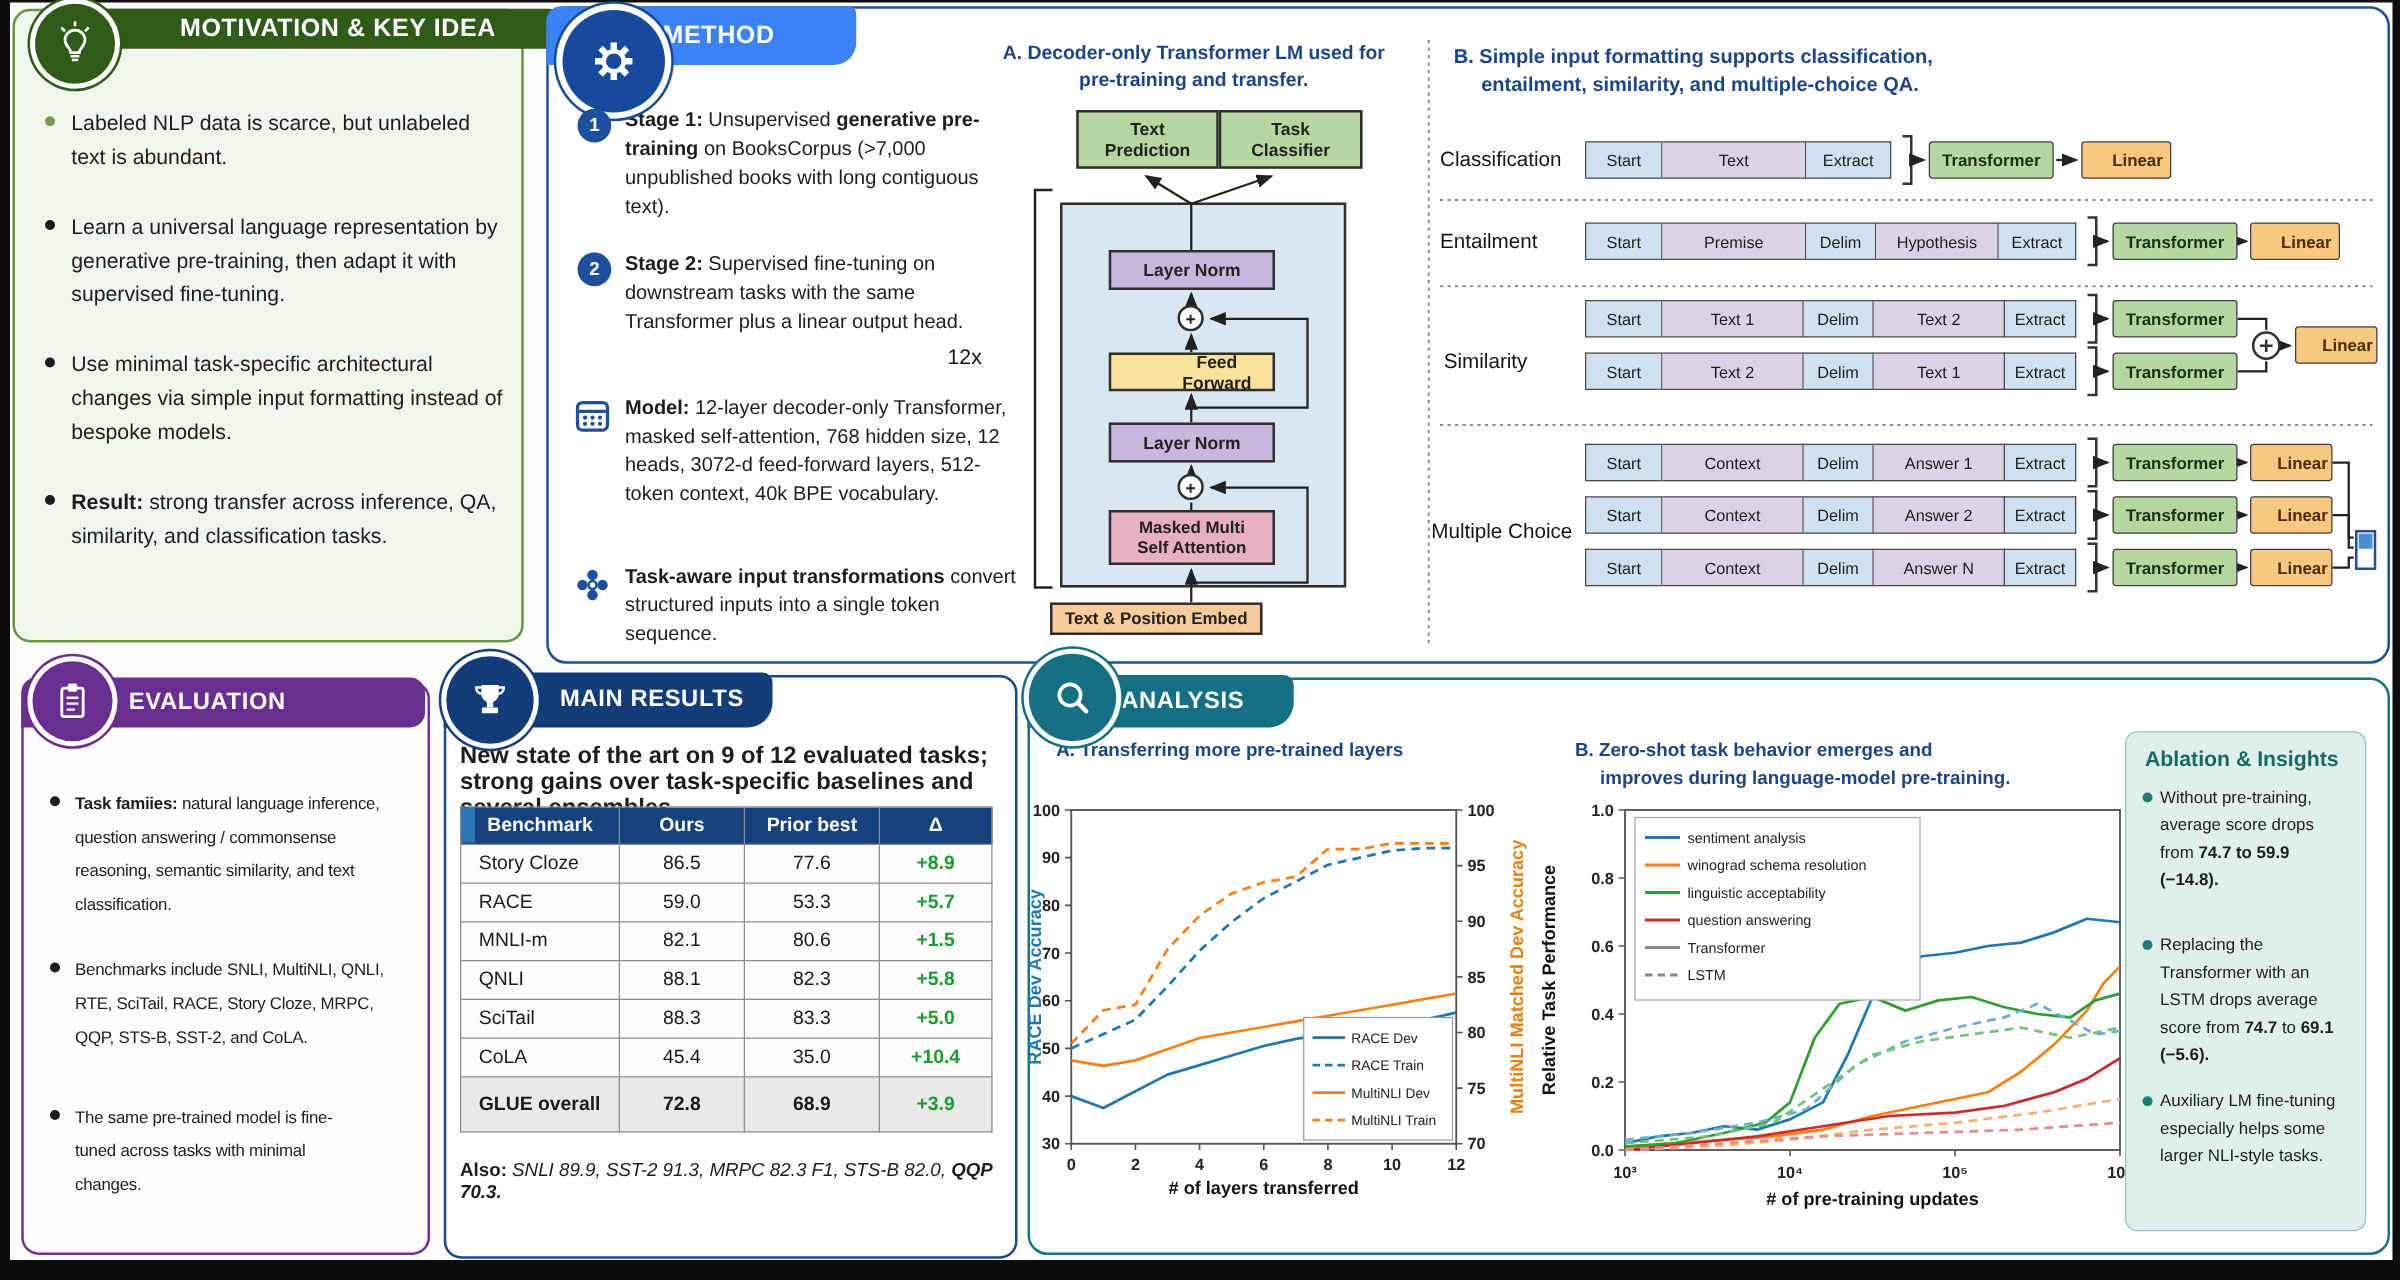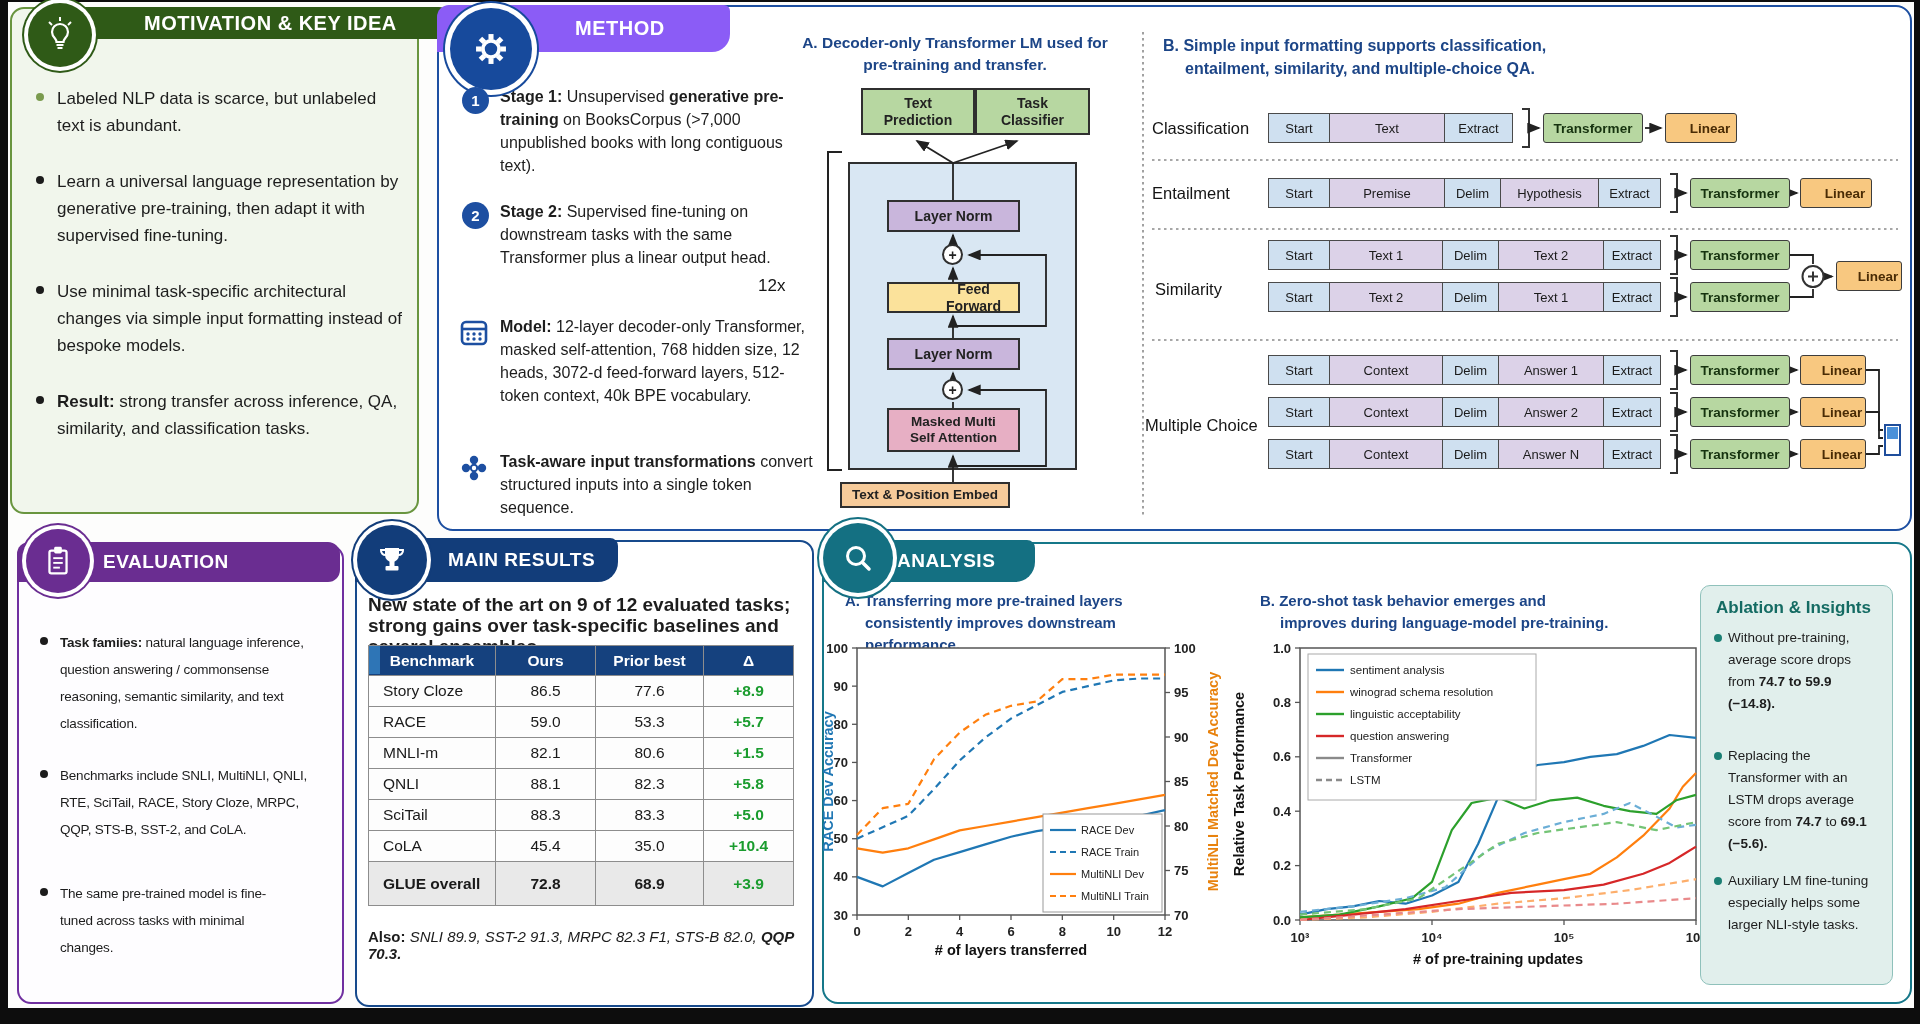--- a/index.html
+++ b/index.html
@@ -60,21 +60,21 @@
 <div class="bullet-dot" style="left:36px;top:93px;background:#7a9b4e;"></div>
 <div class="btext seg-wrap" style="left:57px;top:85px;width:345px;font-size:17px;line-height:27px;"><span>Labeled NLP data is scarce, but unlabeled text is abundant.</span></div>
 <div class="bullet-dot" style="left:36px;top:176px;"></div>
 <div class="btext seg-wrap" style="left:57px;top:168px;width:348px;font-size:17px;line-height:27px;"><span>Learn a universal language representation by generative pre-training, then adapt it with supervised fine-tuning.</span></div>
 <div class="bullet-dot" style="left:36px;top:286px;"></div>
 <div class="btext seg-wrap" style="left:57px;top:278px;width:345px;font-size:17px;line-height:27px;"><span>Use minimal task-specific architectural changes via simple input formatting instead of bespoke models.</span></div>
 <div class="bullet-dot" style="left:36px;top:396px;"></div>
 <div class="btext seg-wrap" style="left:57px;top:388px;width:348px;font-size:17px;line-height:27px;"><span style="font-weight: 700;">Result:</span><span> strong transfer across inference, QA, similarity, and classification tasks.</span></div>
 
 <div class="panel" style="left:437px;top:5px;width:1471px;height:522px;border:2.5px solid #1d4fa1;border-radius:16px;"></div>
-<div class="hdrbar" style="left:437px;top:5px;width:248px;height:47px;background:#8b5cf6;border-radius:12px 6px 18px 0;font-size:20px;padding-left:45px;">
+<div class="hdrbar" style="left:437px;top:5px;width:248px;height:47px;background:#3b82f6;border-radius:12px 6px 18px 0;font-size:20px;">
   <span style="margin-left:93px;">METHOD</span>
 </div>
 <div class="icirc" style="left:450px;top:8px;width:82px;height:82px;background:#174a9c;box-shadow:0 0 0 5px #fff,0 0 0 7px #174a9c;">
   <svg width="46" height="46" viewBox="0 0 40 40">
     <circle cx="20" cy="20" r="7" fill="none" stroke="#fff" stroke-width="3.2"></circle>
     <g stroke="#fff" stroke-width="4.4">
       <line x1="20" y1="7" x2="20" y2="12"></line>
         <line x1="20" y1="28" x2="20" y2="33"></line>
       <line x1="7" y1="20" x2="12" y2="20"></line>
         <line x1="28" y1="20" x2="33" y2="20"></line>
@@ -323,21 +323,20 @@
   <span style="margin-left:75px;">ANALYSIS</span>
 </div>
 <div class="icirc" style="left:823px;top:523px;width:70px;height:70px;background:#147082;box-shadow:0 0 0 4px #fff,0 0 0 6px #147082;">
   <svg width="40" height="40" viewBox="0 0 40 40">
     <circle cx="18" cy="18" r="8.5" fill="none" stroke="#fff" stroke-width="3"></circle>
     <line x1="24.5" y1="24.5" x2="31" y2="31" stroke="#fff" stroke-width="3.5" stroke-linecap="round"></line>
   </svg>
 </div>
 <div class="cap" style="left:845px;top:590px;width:370px;font-size:15px;">
   <div>A. Transferring more pre-trained layers</div>
-    <div style="padding-left:20px;">consistently improves downstream performance.</div>
 </div>
 <div class="cap" style="left:1260px;top:590px;width:410px;font-size:15px;">
   <div>B. Zero-shot task behavior emerges and</div>
     <div style="padding-left:20px;">improves during language-model pre-training.</div>
 </div>
 <svg id="chartA" class="abs" style="left:818px;top:633px;z-index:5;" width="432" height="360">
     <rect x="39" y="15" width="308" height="267" fill="#fff" stroke="#555" stroke-width="1.5"></rect>
     <line x1="34" y1="282" x2="39" y2="282" stroke="#555" stroke-width="1.3"></line>
     <text x="30" y="286.5" text-anchor="end" class="tk">30</text>
     <line x1="34" y1="243.85714285714286" x2="39" y2="243.85714285714286" stroke="#555" stroke-width="1.3"></line>

